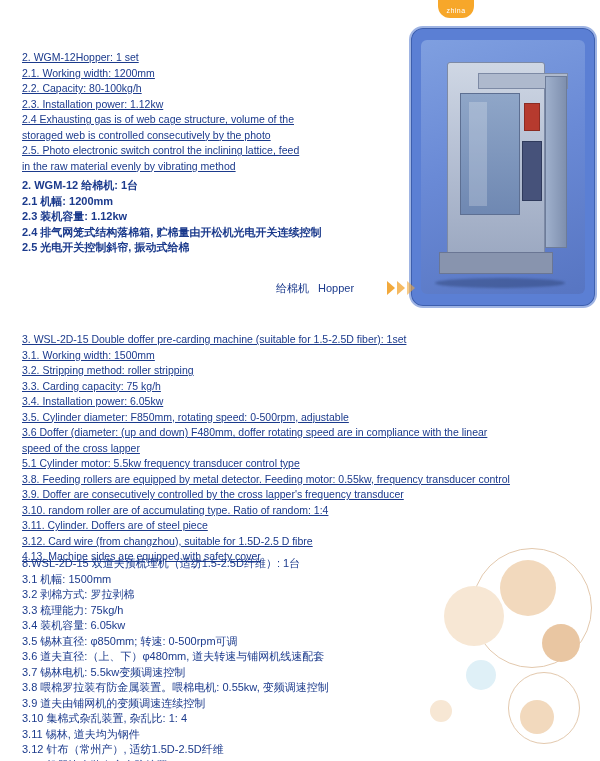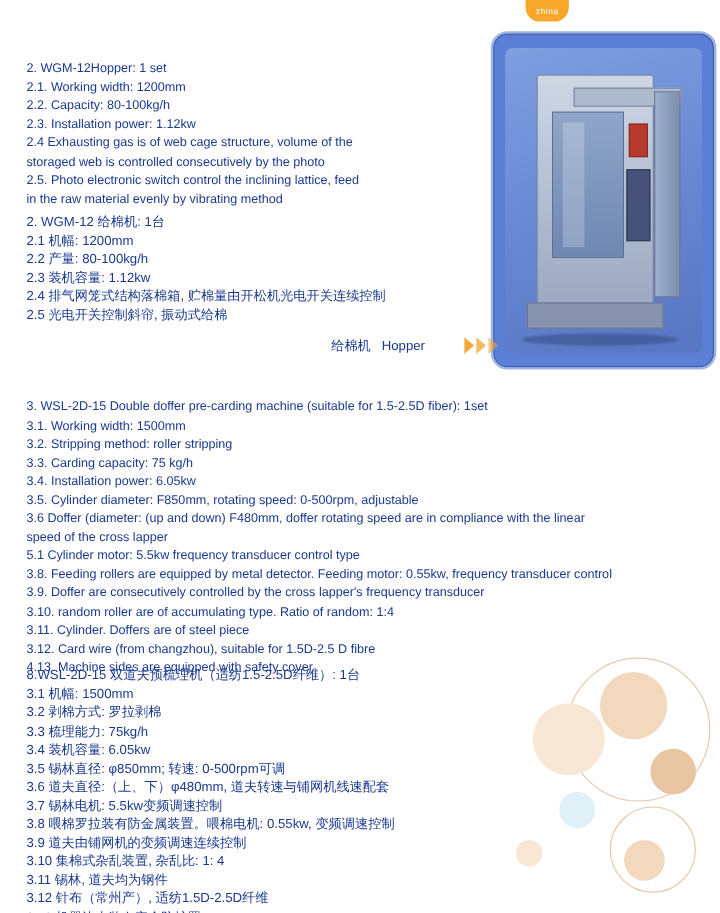--- a/index.html
+++ b/index.html
@@ -156,29 +156,30 @@
 
   
   .block {
     position: absolute;
     line-height: 15.5px;
   }
   .en-line {
     font-size: 10.5px;
     white-space: nowrap;
     color: #1b3a8c;
+    text-decoration: underline;
   }
   .cn-line {
     font-size: 11px;
     white-space: nowrap;
     color: #1b3a8c;
   }
 
   #block-hopper-en { left: 22px; top: 50px; width: 380px; }
-  #block-hopper-cn { left: 22px; top: 178px; width: 380px; }
+  #block-hopper-cn { left: 22px; top: 178px; width: 380px; font-weight: bold; }
 
   .hopper-caption {
     position: absolute;
     left: 276px;
     top: 281px;
     font-size: 11px;
     color: #1b3a8c;
     white-space: nowrap;
   }
   .arrows {
@@ -229,21 +230,20 @@
   <div class="en-line">2.3. Installation power: 1.12kw</div>
   <div class="en-line">2.4  Exhausting gas is of web cage structure, volume of the</div>
   <div class="en-line">       storaged web is controlled  consecutively  by the photo</div>
   <div class="en-line">2.5. Photo electronic switch control the inclining lattice, feed</div>
   <div class="en-line">       in the raw material evenly by vibrating method</div>
 </div>
 
 <div class="block" id="block-hopper-cn">
   <div class="cn-line">2. WGM-12 给棉机: 1台</div>
   <div class="cn-line">2.1 机幅: 1200mm</div>
-  <div class="cn-line">2.2 产量: 80-100kg/h</div>
   <div class="cn-line">2.3 装机容量: 1.12kw</div>
   <div class="cn-line">2.4 排气网笼式结构落棉箱, 贮棉量由开松机光电开关连续控制</div>
   <div class="cn-line">2.5 光电开关控制斜帘, 振动式给棉</div>
 </div>
 
 <div class="hopper-caption">
   <span>给棉机</span>
   <span style="margin-left:6px;margin-top:20px;">Hopper</span>
 </div>
 <div class="arrows">

